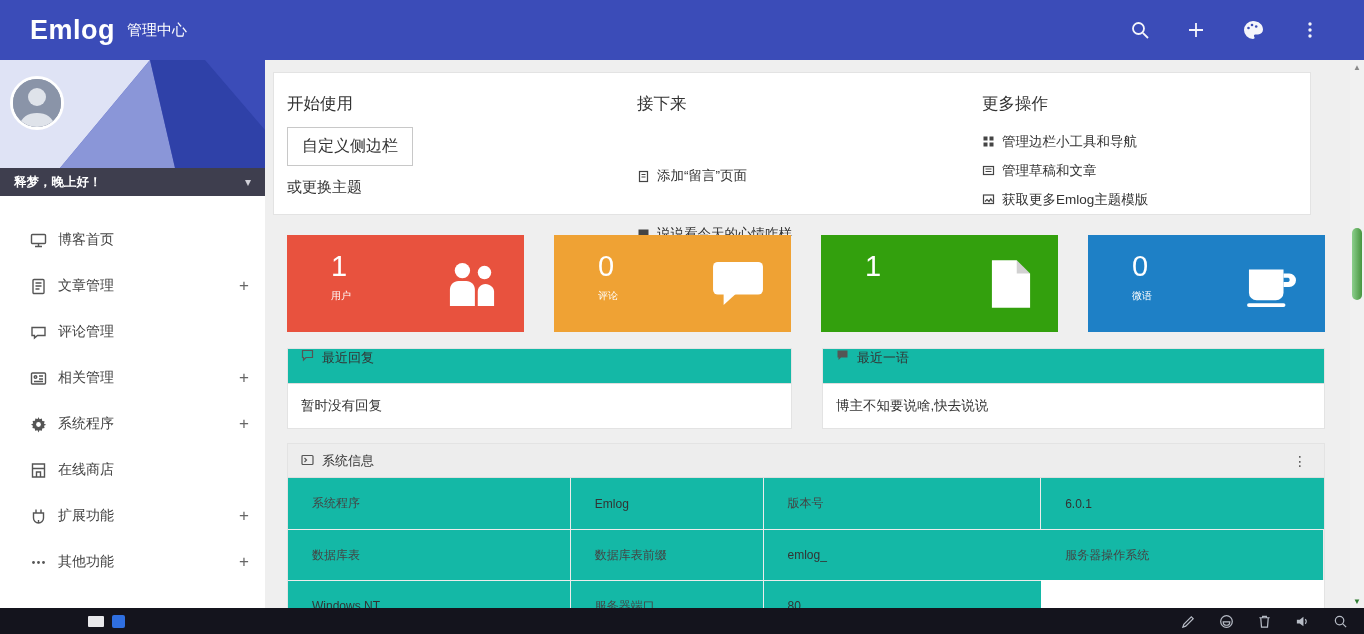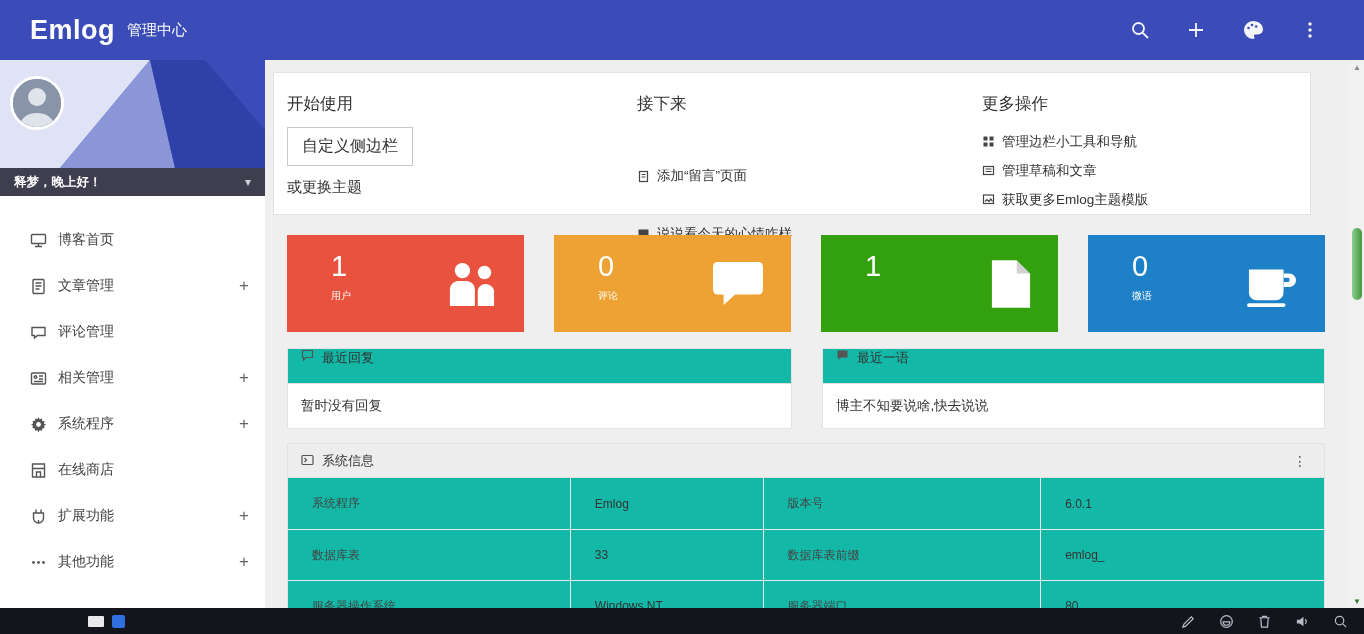--- a/index.html
+++ b/index.html
@@ -374,21 +374,20 @@
       <span>系统信息</span>
       <span class="sys-kebab">⋮</span>
     </div>
     <div class="sys-table">
       <div class="sys-cell sep first-row">系统程序</div>
       <div class="sys-cell sep first-row sys-val">Emlog</div>
       <div class="sys-cell sep first-row">版本号</div>
       <div class="sys-cell first-row sys-val">6.0.1</div>
 
       <div class="sys-cell sep">数据库表</div>
-      <div class="sys-cell sep sys-val">33</div>
       <div class="sys-cell sep">数据库表前缀</div>
       <div class="sys-cell sys-val">emlog_</div>
 
       <div class="sys-cell sep">服务器操作系统</div>
       <div class="sys-cell sep sys-val">Windows NT</div>
       <div class="sys-cell sep">服务器端口</div>
       <div class="sys-cell sys-val">80</div>
     </div>
   </div>
 

